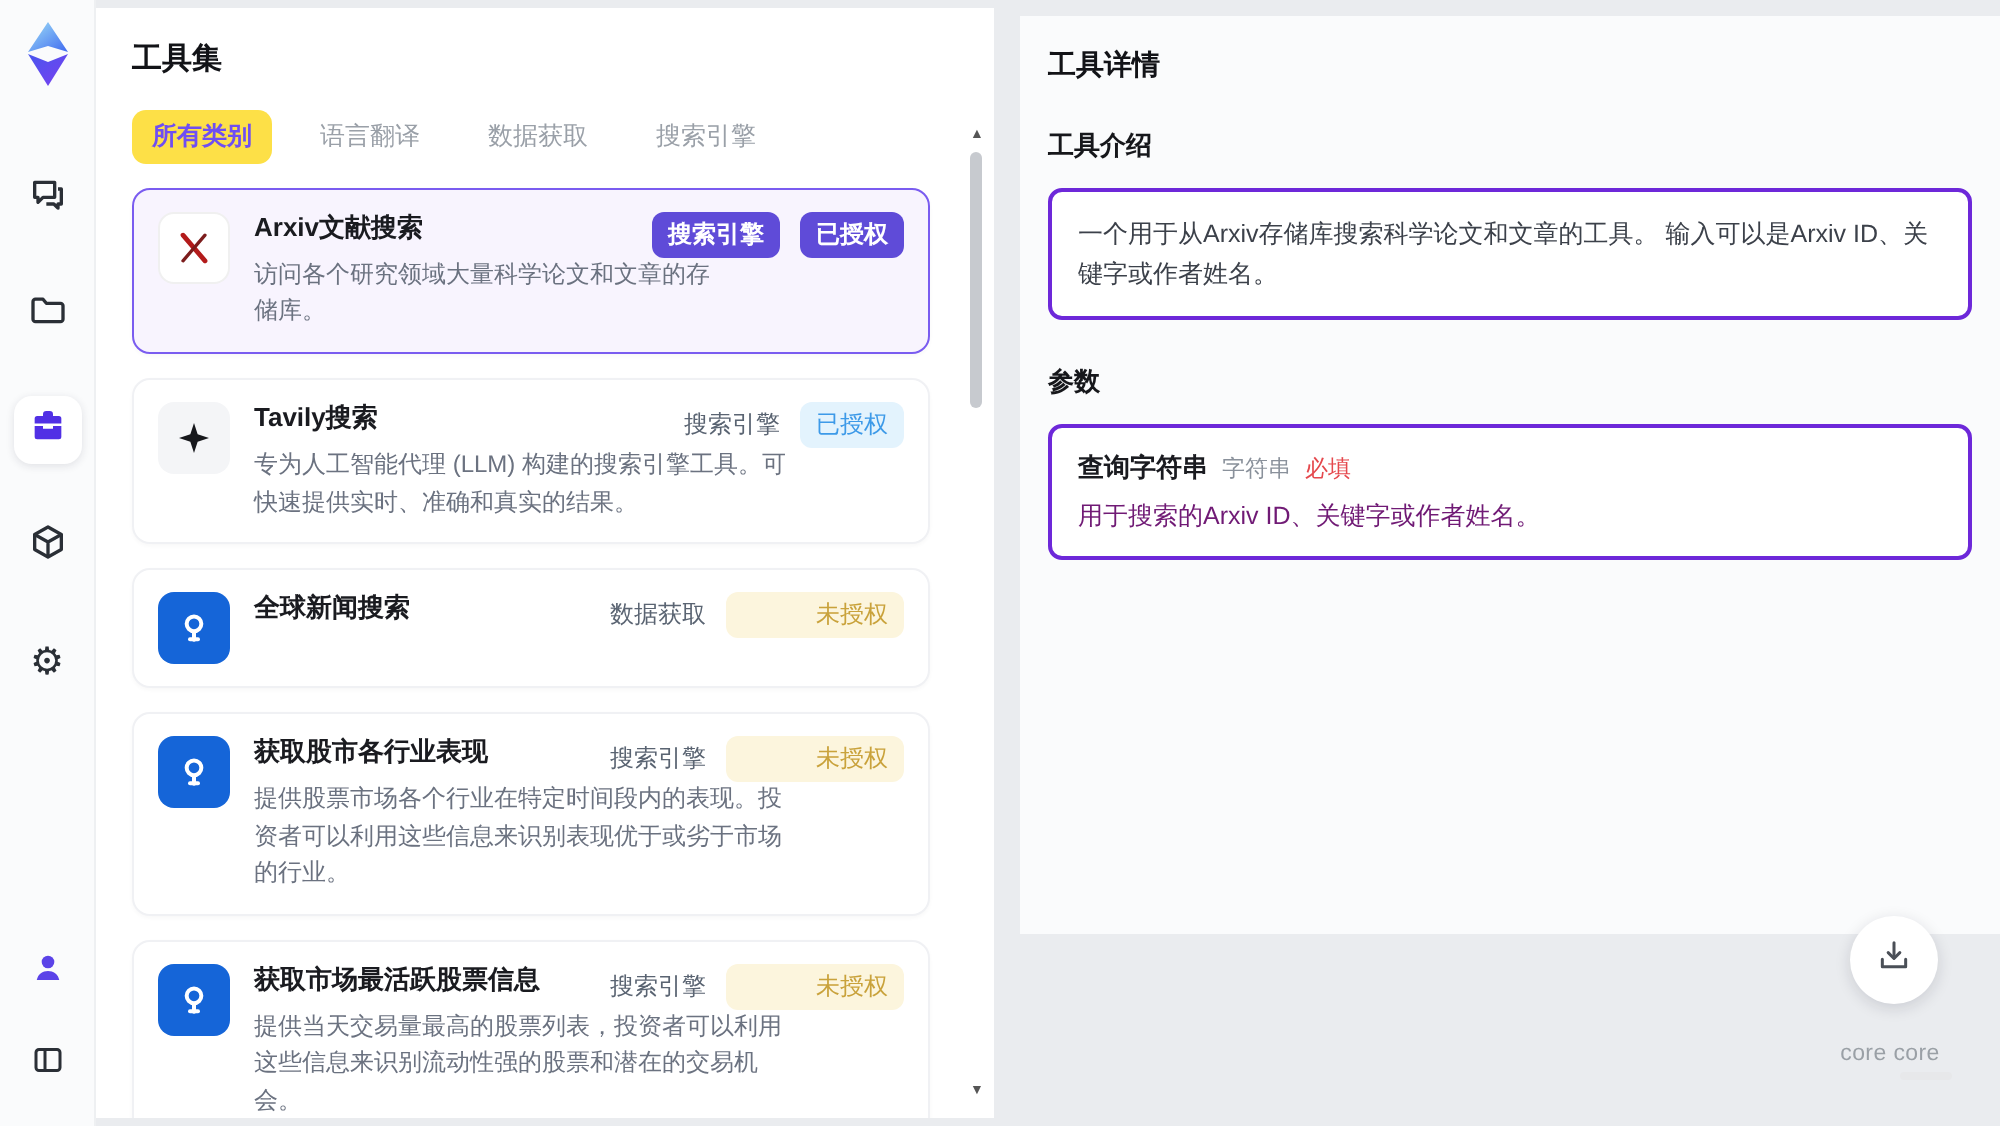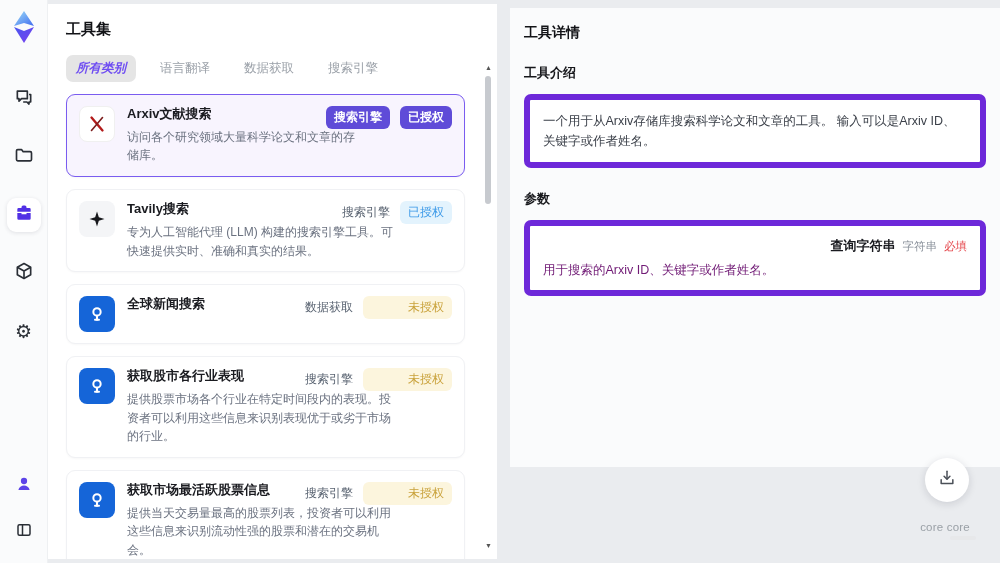--- a/index.html
+++ b/index.html
@@ -14,21 +14,21 @@
   .rail-btn.active { background:#fff; box-shadow:0 1px 4px rgba(30,30,60,.12); color:#5130e5; }
   .rail-spacer { flex:1; }
   .rail-bottom { display:flex; flex-direction:column; align-items:center; gap:12px; margin-bottom:14px; }
   .gear-glyph { font-family:"DejaVu Sans",sans-serif; font-size:19px; line-height:1; color:#2a2f36; }
 
   
   .list-panel { position:absolute; left:48px; top:4px; width:449px; height:555px; background:#fff; padding:16px 18px 0 18px; overflow:hidden; }
   .list-title { font-size:15px; font-weight:bold; color:#121317; }
   .tabs { display:flex; align-items:center; gap:14px; margin-top:16px; }
   .tab { font-size:12.5px; color:#9aa0a8; padding:5px 10px; border-radius:7px; cursor:pointer; white-space:nowrap; }
-  .tab.active { background:#e5e5e5; color:#6f4ef2; font-weight:bold;font-style:italic; }
+  .tab.active { background:#fde047; color:#6f4ef2; font-weight:bold; }
 
   .cards { margin-top:12px; display:flex; flex-direction:column; gap:12px; padding-right:14px; }
   .tool-card { position:relative; background:#fff; border:1px solid #f0f1f4; border-radius:9px; padding:11px 12px; box-shadow:0 1px 2px rgba(20,20,40,.03); cursor:pointer; display:flex; gap:12px; }
   .tool-card.selected { background:#f8f4fe; border:1.5px solid #7a5cf0; }
   .tool-icon { flex:0 0 36px; width:36px; height:36px; border-radius:8px; display:flex; align-items:center; justify-content:center; }
   .tool-icon.light { background:#f4f5f7; }
   .tool-icon.white { background:#fff; border:1px solid #f0f0f0; }
   .tool-icon.blue { background:#1565d8; }
   .tool-body { min-width:0; }
   .tool-name { font-size:13px; font-weight:bold; color:#1a1b20; line-height:1.3; }
@@ -45,23 +45,23 @@
   
   .scrollbar { position:absolute; right:5px; top:60px; bottom:10px; width:8px; }
   .scroll-up { position:absolute; top:0; left:1px; font-size:7px; color:#555; }
   .scroll-down { position:absolute; bottom:0; left:1px; font-size:7px; color:#555; }
   .scroll-thumb { position:absolute; top:12px; left:1px; width:6px; height:128px; border-radius:3px; background:#c7cacf; }
 
   
   .detail-panel { position:absolute; left:510px; top:8px; width:490px; height:459px; background:#fafbfc; padding:16px 14px 0 14px; }
   .detail-title { font-size:14px; font-weight:bold; color:#121317; }
   .section-h { font-size:13px; font-weight:bold; color:#16171b; margin-top:22px; }
-  .card-box { margin-top:12px; background:#fff; border:6px solid #6d28d9; border-radius:7px; padding:11px 13px; }
+  .card-box { margin-top:12px; background:#fff; border:2px solid #6d28d9; border-radius:7px; padding:11px 13px; }
   .intro-text { font-size:12.5px; color:#3c414a; line-height:1.6; }
-  .param-line1 { display:flex; align-items:baseline; gap:7px;justify-content:flex-end; }
+  .param-line1 { display:flex; align-items:baseline; gap:7px; }
   .param-name { font-size:13px; font-weight:bold; color:#1a1b20; }
   .param-type { font-size:11.5px; color:#8a919b; }
   .param-req { font-size:11.5px; color:#e5484d; }
   .param-desc { margin-top:7px; font-size:12.5px; color:#701a75; }
 
   
   .fab { position:absolute; right:31px; bottom:61px; width:44px; height:44px; border-radius:50%; background:#fff; box-shadow:0 2px 8px rgba(20,20,40,.14); display:flex; align-items:center; justify-content:center; cursor:pointer; }
   .brand { position:absolute; right:24px; bottom:23px; width:62px; text-align:center; color:#9aa0a6; font-size:11.5px; letter-spacing:.2px; }
   .brand .bar { margin:3px 0 0 auto; width:26px; height:4px; background:#e7e8ea; border-radius:2px; }
 </style>

